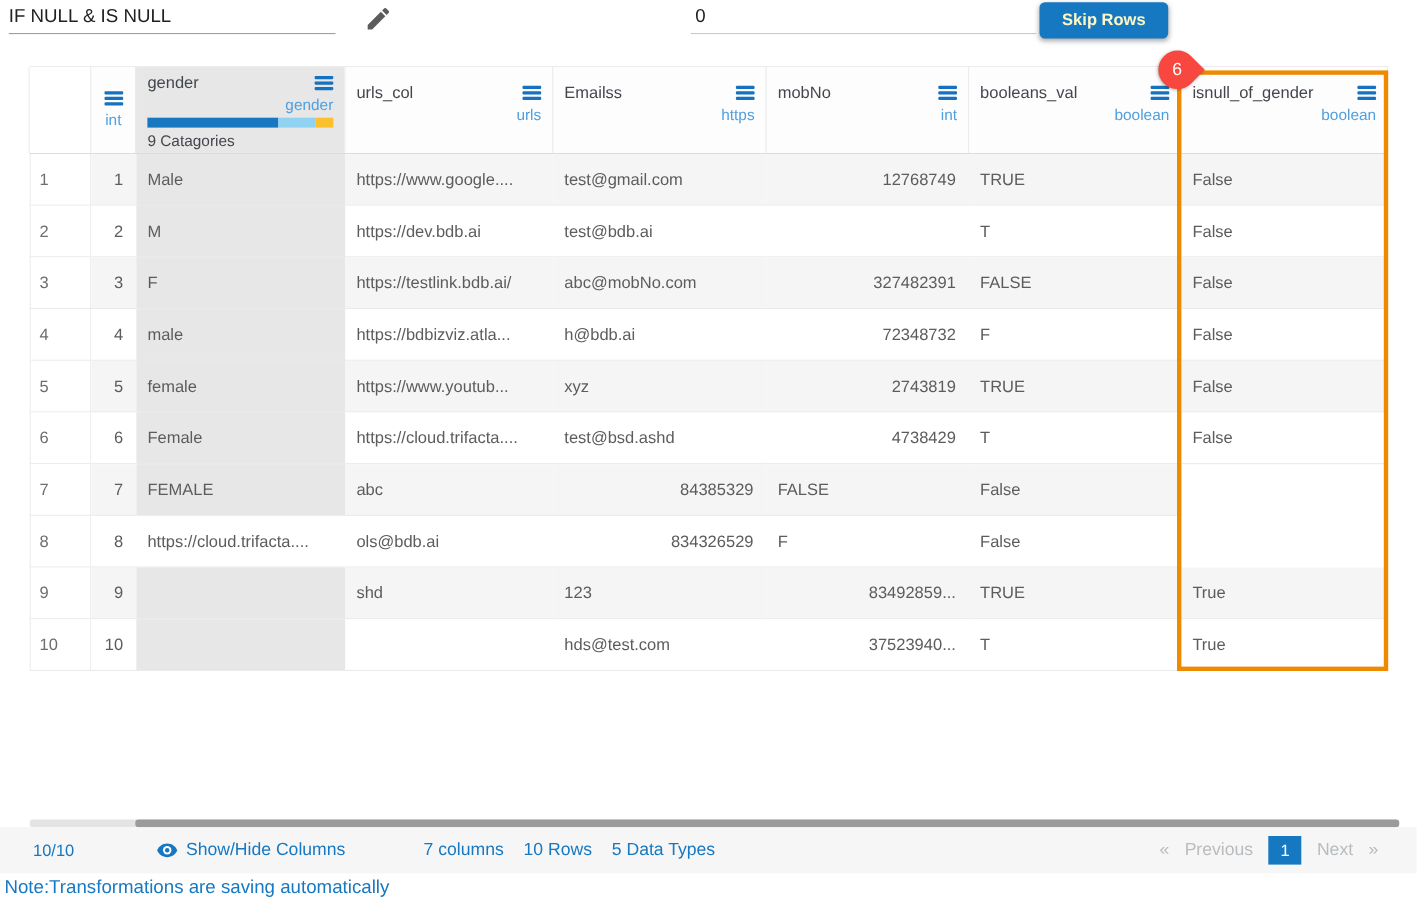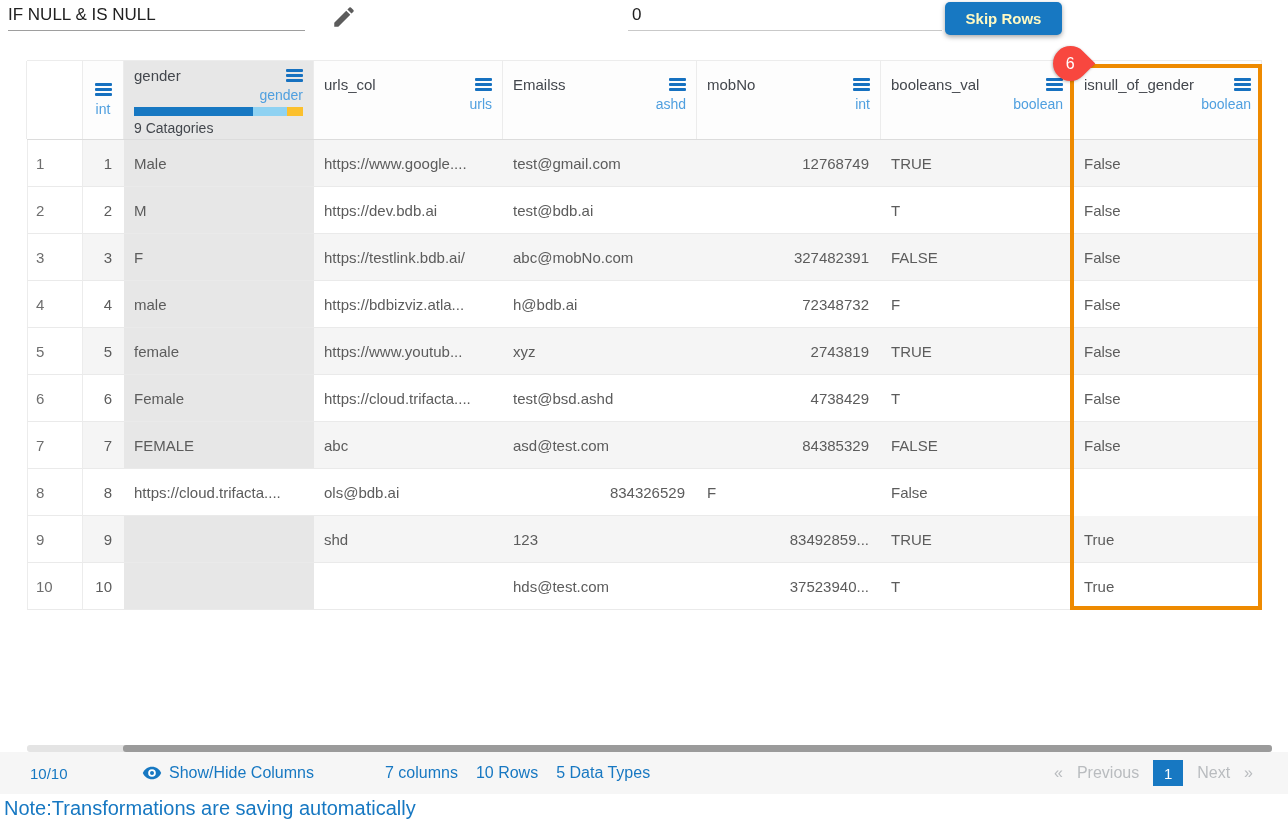--- a/index.html
+++ b/index.html
@@ -69,21 +69,21 @@
   .blue { color:#1778c2;text-align:right; }
   #f-ratio { position:absolute; left:30px; font-size:15px; }
   #f-showhide { position:absolute; left:142px; display:flex; align-items:center; gap:7px; cursor:pointer; }
   #f-counts { position:absolute; left:385px; display:flex; gap:18px; }
   #pagination { position:absolute; right:35px; display:flex; align-items:center; gap:14px;
                 color:#b9bcbf; font-size:16px; }
   #page-box { background:#1778c2; color:#fff; width:30px; height:26px; display:flex;
               align-items:center; justify-content:center; font-size:15px; cursor:pointer; }
   .pag-item { cursor:pointer; }
 
-  #note { position:absolute; left:4px; top:797px; font-size:20px; color:#1778c2; }
+  #note { position:absolute; left:4px; top:797px; font-size:17px; color:#1778c2; }
 </style>
 </head>
 <body>
 
 <div id="canvas">
 
   <div class="tb-input" id="tb-name">IF NULL &amp; IS NULL</div>
   <svg id="pencil" viewBox="0 0 24 24">
     <path fill="#5c5c5c" d="M3 17.25V21h3.75L17.81 9.94l-3.75-3.75L3 17.25zM20.71 7.04c.39-.39.39-1.02 0-1.41l-2.34-2.34a.9959.9959 0 0 0-1.41 0l-1.83 1.83 3.75 3.75 1.83-1.83z"></path>
   </svg>
@@ -131,21 +131,21 @@
         </div>
         <div class="hcell">
           <div class="hname-row">
             <span class="hname">Emailss</span>
             <span class="burger">
               <i></i>
               <i></i>
               <i></i>
             </span>
           </div>
-          <div class="htype">ashd</div>
+          <div class="htype">https</div>
         </div>
         <div class="hcell">
           <div class="hname-row">
             <span class="hname">mobNo</span>
             <span class="burger">
               <i></i>
               <i></i>
               <i></i>
             </span>
           </div>
@@ -233,21 +233,20 @@
           <div class="cell">test@bsd.ashd</div>
           <div class="cell r">4738429</div>
           <div class="cell">T</div>
           <div class="cell">False</div>
         </div>
         <div class="trow row">
           <div class="cell num">7</div>
           <div class="cell r">7</div>
           <div class="cell gcell">FEMALE</div>
           <div class="cell">abc</div>
-          <div class="cell">asd@test.com</div>
           <div class="cell r">84385329</div>
           <div class="cell">FALSE</div>
           <div class="cell">False</div>
         </div>
         <div class="trow row">
           <div class="cell num">8</div>
           <div class="cell r">8</div>
           <div class="cell">https://cloud.trifacta....</div>
           <div class="cell">ols@bdb.ai</div>
           <div class="cell r">834326529</div>

